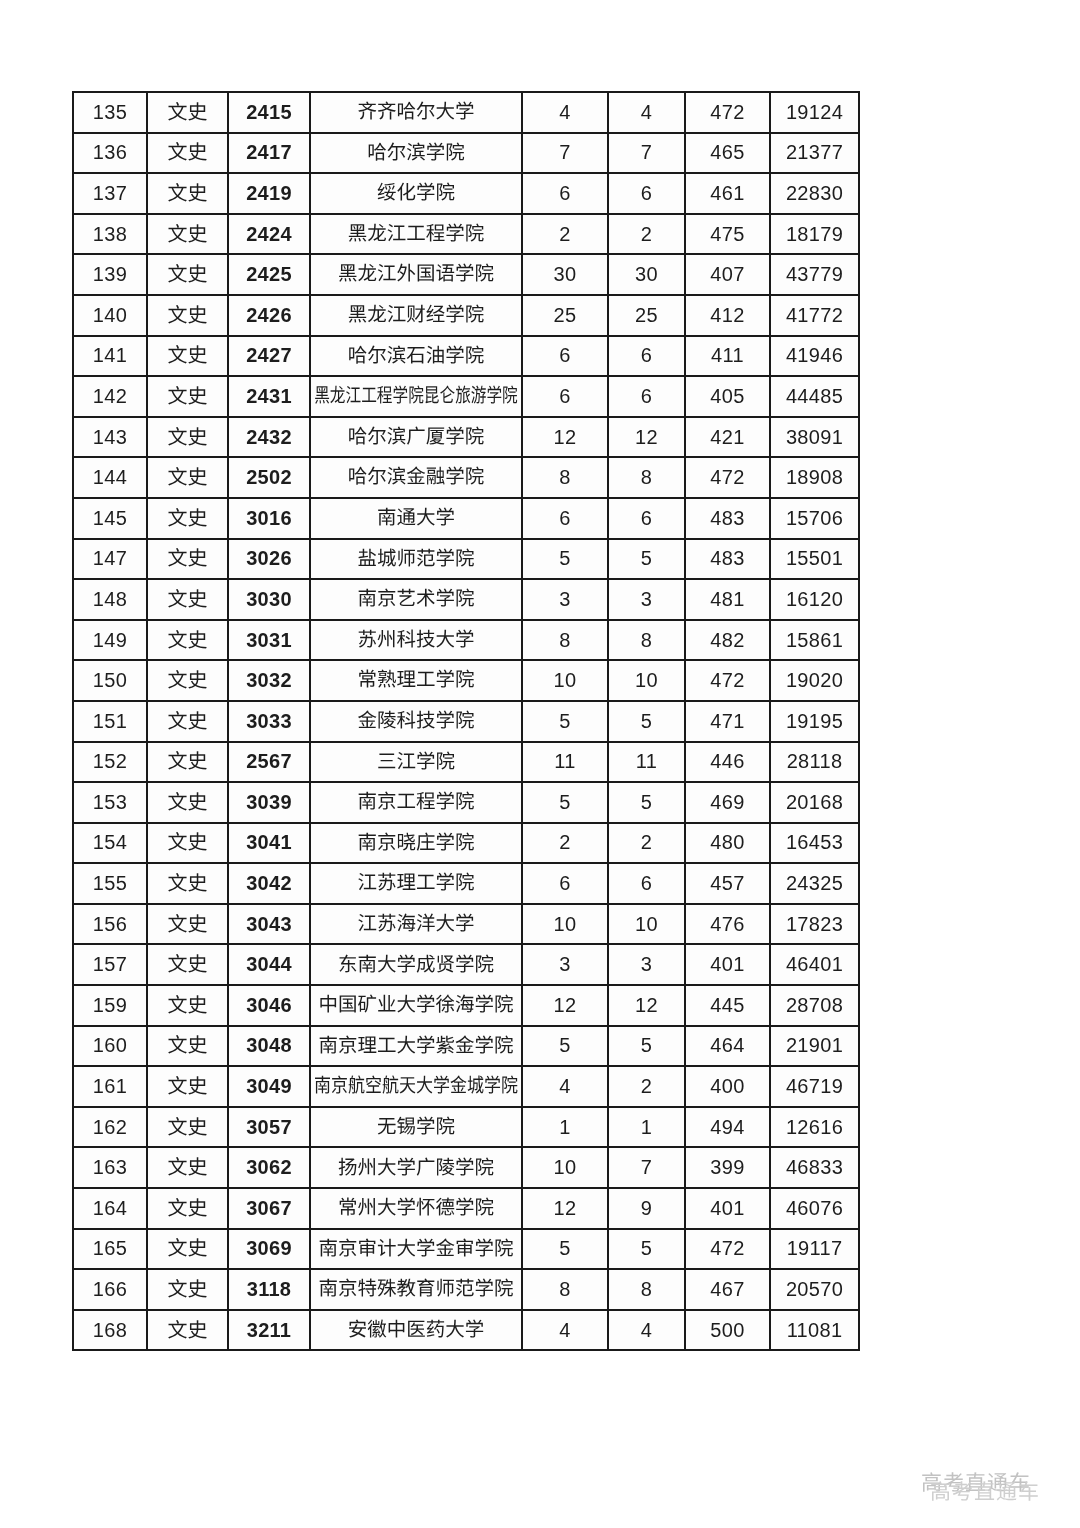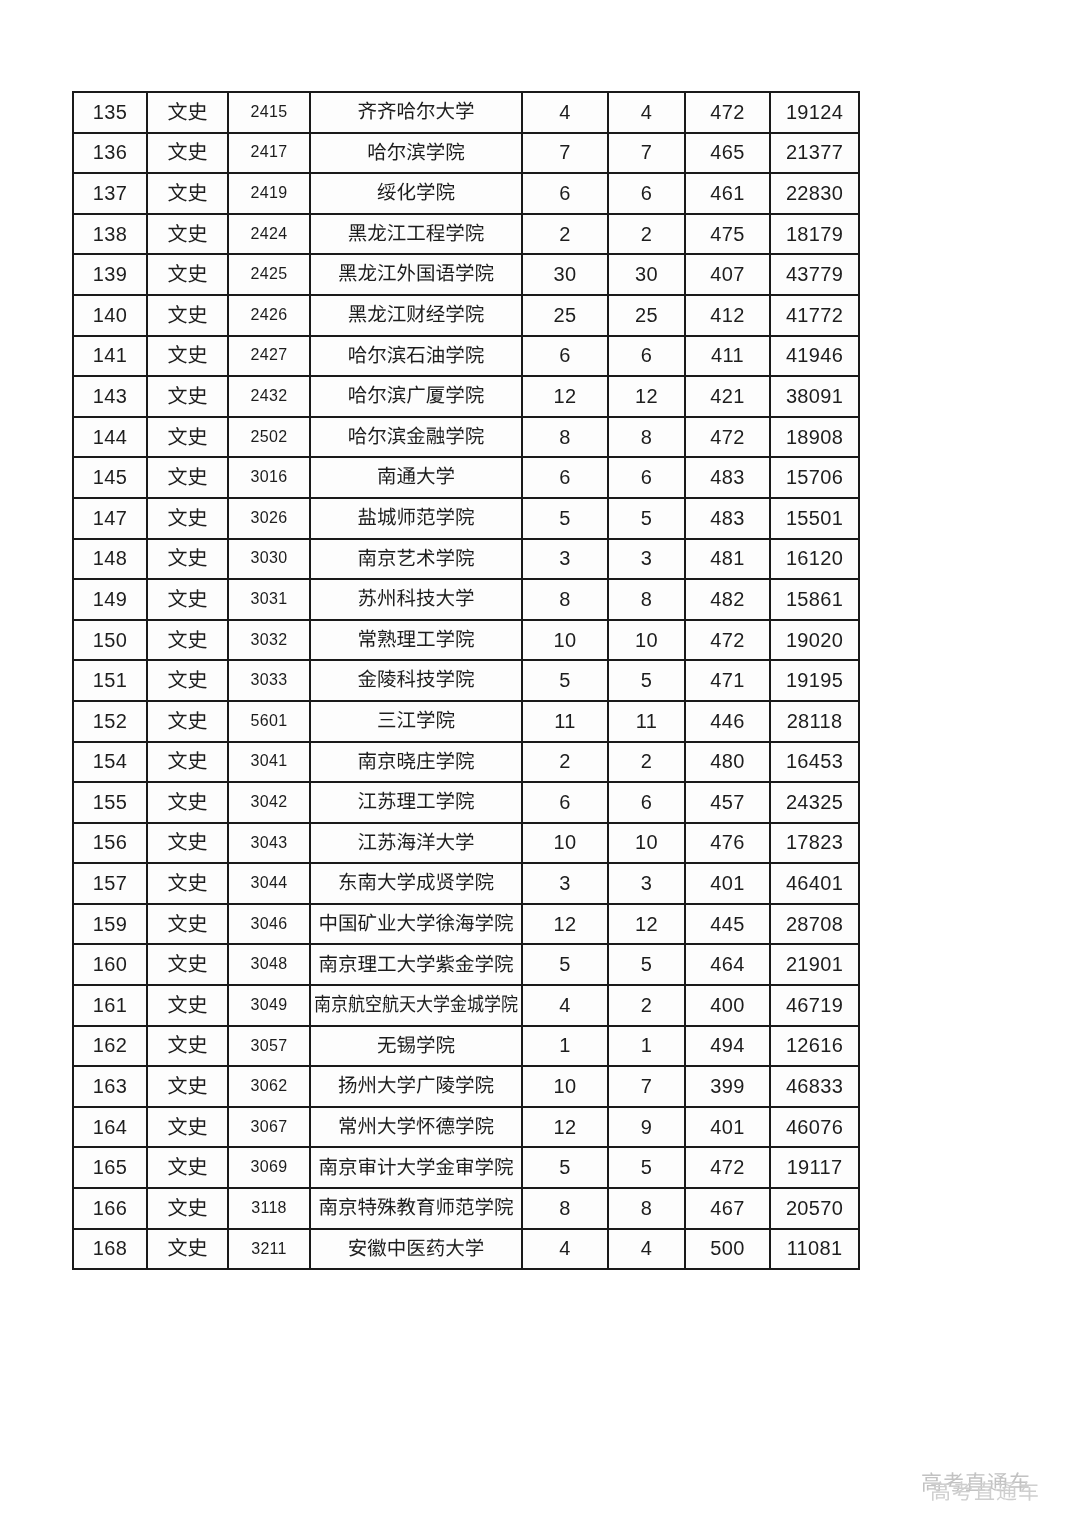--- a/index.html
+++ b/index.html
@@ -63,21 +63,21 @@
     overflow: hidden;
   }
 
   
   td.num {
     font-family: "Liberation Sans", "DejaVu Sans", sans-serif;
     font-size: 20px;
     letter-spacing: 0.3px;
   }
   td.rank   { font-size: 20px; }
-  td.code   { font-size: 16px; }
+  td.code   { font-size: 20px; font-weight: bold; }
   td.score  { font-size: 20px; }
   td.srank  { font-size: 20px; }
 
   
   td.cjk {
     font-family: "DejaVu Sans", "Liberation Sans", sans-serif;
     font-size: 19.5px;
     letter-spacing: 0px;
   }
   td.category { font-size: 20px; }
@@ -200,20 +200,30 @@
             <td class="num rank">141</td>
             <td class="cjk category">文史</td>
             <td class="num code">2427</td>
             <td class="cjk school"><span class="fit">哈尔滨石油学院</span></td>
             <td class="num">6</td>
             <td class="num">6</td>
             <td class="num score">411</td>
             <td class="num srank">41946</td>
           </tr>
           <tr>
+            <td class="num rank">142</td>
+            <td class="cjk category">文史</td>
+            <td class="num code">2431</td>
+            <td class="cjk school"><span class="fit" style="transform: scaleX(0.8031); max-width: none; width: 254px; margin-left: -25px; margin-right: -25px;">黑龙江工程学院昆仑旅游学院</span></td>
+            <td class="num">6</td>
+            <td class="num">6</td>
+            <td class="num score">405</td>
+            <td class="num srank">44485</td>
+          </tr>
+          <tr>
             <td class="num rank">143</td>
             <td class="cjk category">文史</td>
             <td class="num code">2432</td>
             <td class="cjk school"><span class="fit">哈尔滨广厦学院</span></td>
             <td class="num">12</td>
             <td class="num">12</td>
             <td class="num score">421</td>
             <td class="num srank">38091</td>
           </tr>
           <tr>
@@ -282,26 +292,36 @@
             <td class="num code">3033</td>
             <td class="cjk school"><span class="fit">金陵科技学院</span></td>
             <td class="num">5</td>
             <td class="num">5</td>
             <td class="num score">471</td>
             <td class="num srank">19195</td>
           </tr>
           <tr>
             <td class="num rank">152</td>
             <td class="cjk category">文史</td>
-            <td class="num code">5601</td>
+            <td class="num code">2567</td>
             <td class="cjk school"><span class="fit">三江学院</span></td>
             <td class="num">11</td>
             <td class="num">11</td>
             <td class="num score">446</td>
             <td class="num srank">28118</td>
+          </tr>
+          <tr>
+            <td class="num rank">153</td>
+            <td class="cjk category">文史</td>
+            <td class="num code">3039</td>
+            <td class="cjk school"><span class="fit">南京工程学院</span></td>
+            <td class="num">5</td>
+            <td class="num">5</td>
+            <td class="num score">469</td>
+            <td class="num srank">20168</td>
           </tr>
           <tr>
             <td class="num rank">154</td>
             <td class="cjk category">文史</td>
             <td class="num code">3041</td>
             <td class="cjk school"><span class="fit">南京晓庄学院</span></td>
             <td class="num">2</td>
             <td class="num">2</td>
             <td class="num score">480</td>
             <td class="num srank">16453</td>

